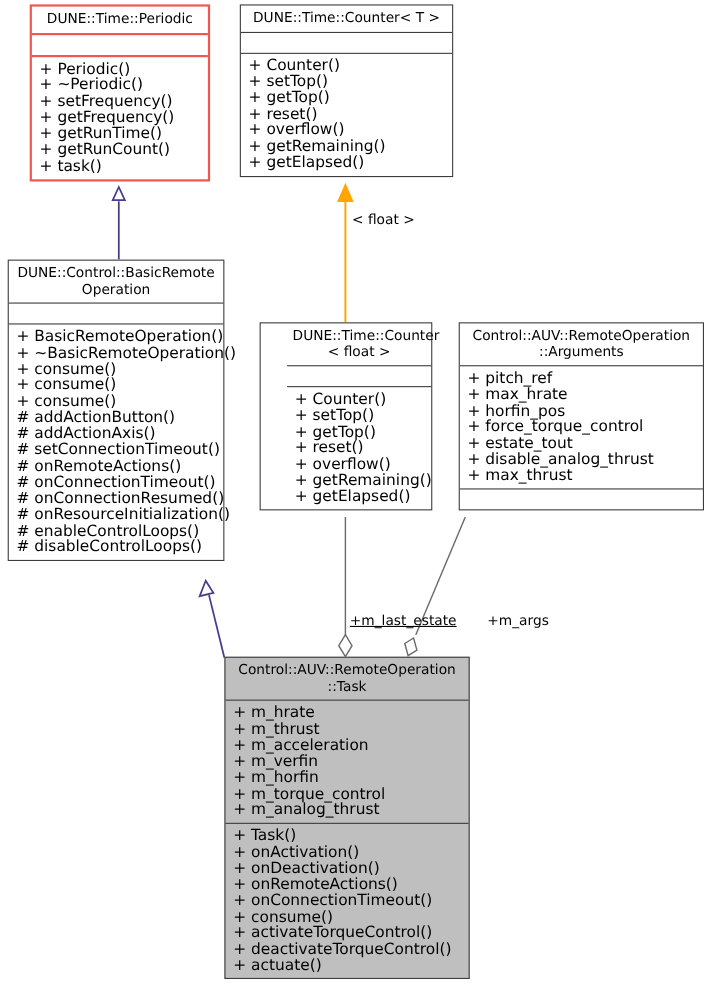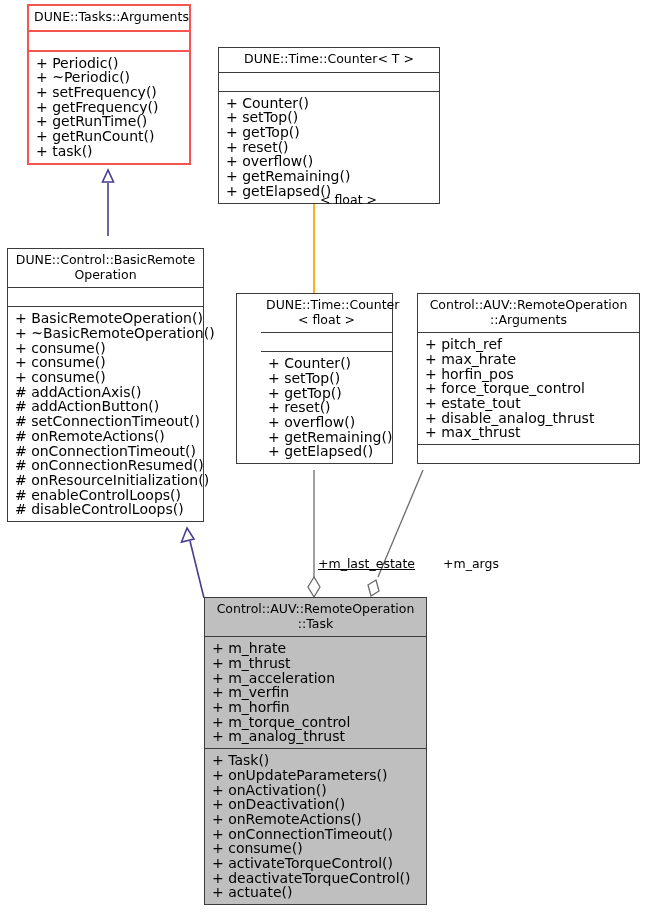--- a/index.html
+++ b/index.html
@@ -102,65 +102,65 @@
       <polygon points="314,577 308,587 314,597 320,587" fill="#ffffff" stroke="#6b6b6b" stroke-width="1.3"></polygon>
     </g>
 
     <g>
       <line x1="423" y1="470" x2="378" y2="577" stroke="#6b6b6b" stroke-width="1.3"></line>
       <polygon points="376,580 368,585 371,596 379,591" fill="#ffffff" stroke="#6b6b6b" stroke-width="1.3"></polygon>
     </g>
   </svg>
 
   <div class="node red" style="left:27px; top:4px; width:164px;">
-    <div class="cmp-title">DUNE::Tasks::Arguments</div>
+    <div class="cmp-title">DUNE::Time::Periodic</div>
     <div class="cmp-sep"></div>
     <div class="cmp-list empty"></div>
     <div class="cmp-sep"></div>
     <div class="cmp-list">
       <div class="mem">+ Periodic()</div>
       <div class="mem">+ ~Periodic()</div>
       <div class="mem">+ setFrequency()</div>
       <div class="mem">+ getFrequency()</div>
       <div class="mem">+ getRunTime()</div>
       <div class="mem">+ getRunCount()</div>
       <div class="mem">+ task()</div>
     </div>
   </div>
 
-  <div class="node" style="left:218px; top:4px; width:222px;margin-top:43px;">
+  <div class="node" style="left:218px; top:4px; width:194px;">
     <div class="cmp-title">DUNE::Time::Counter&lt; T &gt;</div>
     <div class="cmp-sep"></div>
     <div class="cmp-list empty"></div>
     <div class="cmp-sep"></div>
     <div class="cmp-list">
       <div class="mem">+ Counter()</div>
       <div class="mem">+ setTop()</div>
       <div class="mem">+ getTop()</div>
       <div class="mem">+ reset()</div>
       <div class="mem">+ overflow()</div>
       <div class="mem">+ getRemaining()</div>
       <div class="mem">+ getElapsed()</div>
     </div>
   </div>
 
-  <div class="node" style="left:7px; top:248px; width:197px;">
+  <div class="node" style="left:7px; top:236px; width:197px;">
     <div class="cmp-title">DUNE::Control::BasicRemote
 Operation</div>
     <div class="cmp-sep"></div>
     <div class="cmp-list empty"></div>
     <div class="cmp-sep"></div>
     <div class="cmp-list">
       <div class="mem">+ BasicRemoteOperation()</div>
       <div class="mem">+ ~BasicRemoteOperation()</div>
       <div class="mem">+ consume()</div>
       <div class="mem">+ consume()</div>
       <div class="mem">+ consume()</div>
+      <div class="mem"># addActionButton()</div>
       <div class="mem"># addActionAxis()</div>
-      <div class="mem"># addActionButton()</div>
       <div class="mem"># setConnectionTimeout()</div>
       <div class="mem"># onRemoteActions()</div>
       <div class="mem"># onConnectionTimeout()</div>
       <div class="mem"># onConnectionResumed()</div>
       <div class="mem"># onResourceInitialization()</div>
       <div class="mem"># enableControlLoops()</div>
       <div class="mem"># disableControlLoops()</div>
     </div>
   </div>
 
@@ -207,21 +207,20 @@
       <div class="mem">+ m_thrust</div>
       <div class="mem">+ m_acceleration</div>
       <div class="mem">+ m_verfin</div>
       <div class="mem">+ m_horfin</div>
       <div class="mem">+ m_torque_control</div>
       <div class="mem">+ m_analog_thrust</div>
     </div>
     <div class="cmp-sep"></div>
     <div class="cmp-list">
       <div class="mem">+ Task()</div>
-      <div class="mem">+ onUpdateParameters()</div>
       <div class="mem">+ onActivation()</div>
       <div class="mem">+ onDeactivation()</div>
       <div class="mem">+ onRemoteActions()</div>
       <div class="mem">+ onConnectionTimeout()</div>
       <div class="mem">+ consume()</div>
       <div class="mem">+ activateTorqueControl()</div>
       <div class="mem">+ deactivateTorqueControl()</div>
       <div class="mem">+ actuate()</div>
     </div>
   </div>

